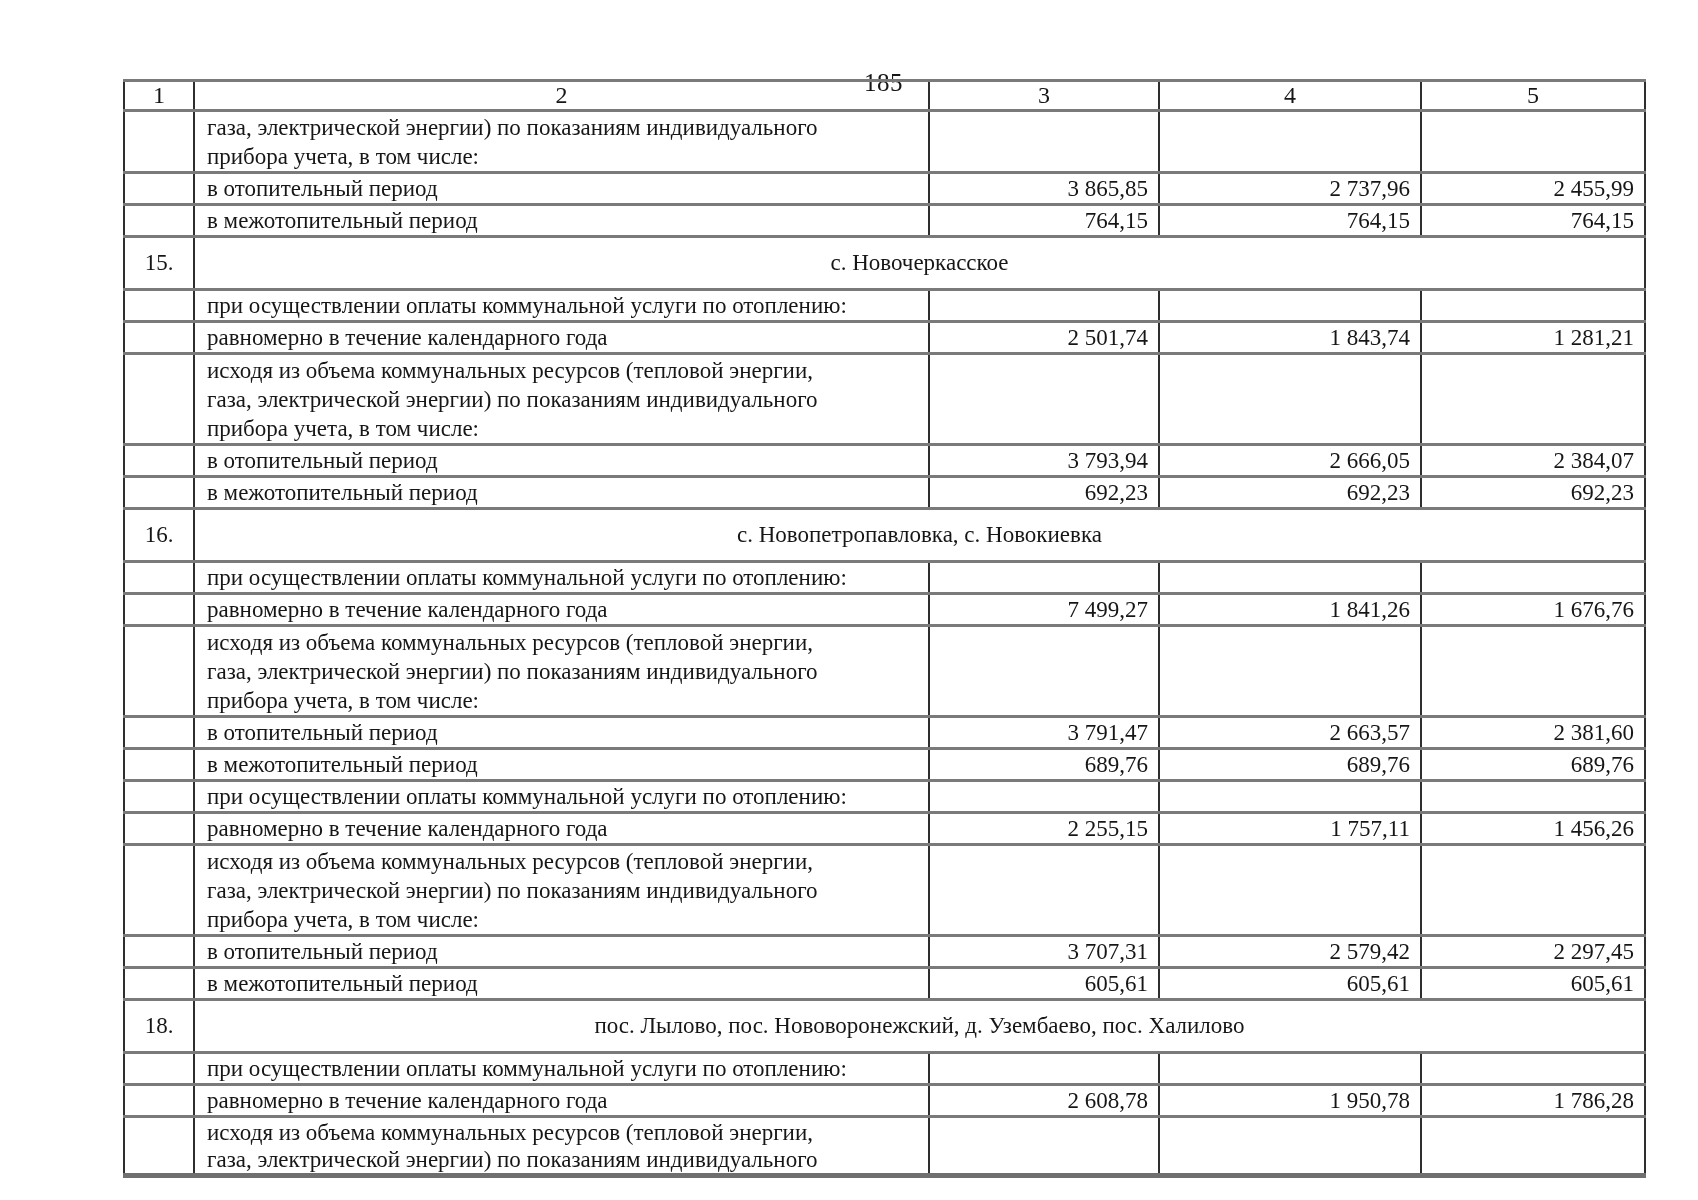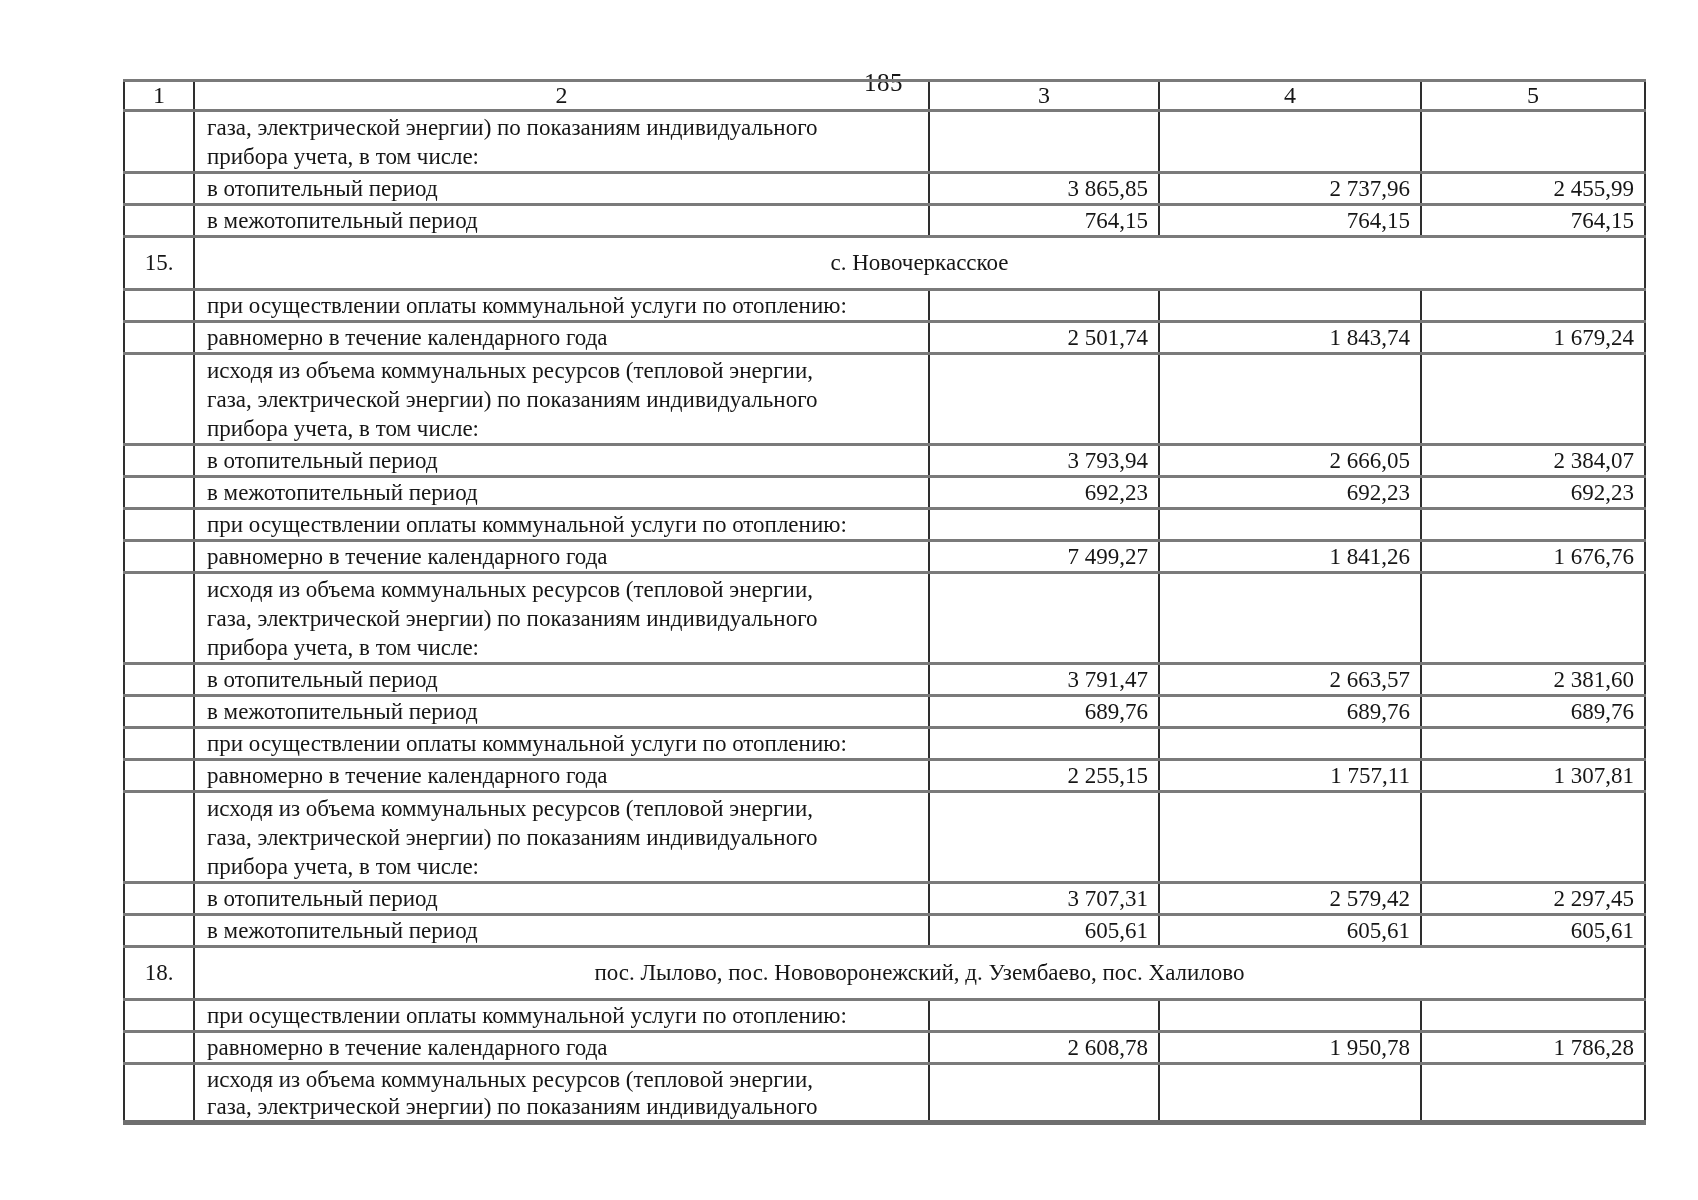--- a/index.html
+++ b/index.html
@@ -148,21 +148,21 @@
         <td class="desc-cell">при осуществлении оплаты коммунальной услуги по отоплению:</td>
         <td class="value-cell"></td>
         <td class="value-cell"></td>
         <td class="value-cell"></td>
       </tr>
       <tr class="kind-data">
         <td class="num-cell"></td>
         <td class="desc-cell">равномерно в течение календарного года</td>
         <td class="value-cell">2 501,74</td>
         <td class="value-cell">1 843,74</td>
-        <td class="value-cell">1 679,24</td>
+        <td class="value-cell">1 281,21</td>
       </tr>
       <tr class="kind-desc3">
         <td class="num-cell"></td>
         <td class="desc-cell">исходя из объема коммунальных ресурсов (тепловой энергии,
 газа, электрической энергии) по показаниям индивидуального
 прибора учета, в том числе:</td>
         <td class="value-cell"></td>
         <td class="value-cell"></td>
         <td class="value-cell"></td>
       </tr>
@@ -173,20 +173,24 @@
         <td class="value-cell">2 666,05</td>
         <td class="value-cell">2 384,07</td>
       </tr>
       <tr class="kind-data">
         <td class="num-cell"></td>
         <td class="desc-cell">в межотопительный период</td>
         <td class="value-cell">692,23</td>
         <td class="value-cell">692,23</td>
         <td class="value-cell">692,23</td>
       </tr>
+      <tr class="kind-section">
+        <td class="num-cell">16.</td>
+        <td class="section-cell" colspan="4">с. Новопетропавловка, с. Новокиевка</td>
+      </tr>
       <tr class="kind-label">
         <td class="num-cell"></td>
         <td class="desc-cell">при осуществлении оплаты коммунальной услуги по отоплению:</td>
         <td class="value-cell"></td>
         <td class="value-cell"></td>
         <td class="value-cell"></td>
       </tr>
       <tr class="kind-data">
         <td class="num-cell"></td>
         <td class="desc-cell">равномерно в течение календарного года</td>
@@ -222,21 +226,21 @@
         <td class="desc-cell">при осуществлении оплаты коммунальной услуги по отоплению:</td>
         <td class="value-cell"></td>
         <td class="value-cell"></td>
         <td class="value-cell"></td>
       </tr>
       <tr class="kind-data">
         <td class="num-cell"></td>
         <td class="desc-cell">равномерно в течение календарного года</td>
         <td class="value-cell">2 255,15</td>
         <td class="value-cell">1 757,11</td>
-        <td class="value-cell">1 307,81</td>
+        <td class="value-cell">1 456,26</td>
       </tr>
       <tr class="kind-desc3">
         <td class="num-cell"></td>
         <td class="desc-cell">исходя из объема коммунальных ресурсов (тепловой энергии,
 газа, электрической энергии) по показаниям индивидуального
 прибора учета, в том числе:</td>
         <td class="value-cell"></td>
         <td class="value-cell"></td>
         <td class="value-cell"></td>
       </tr>

